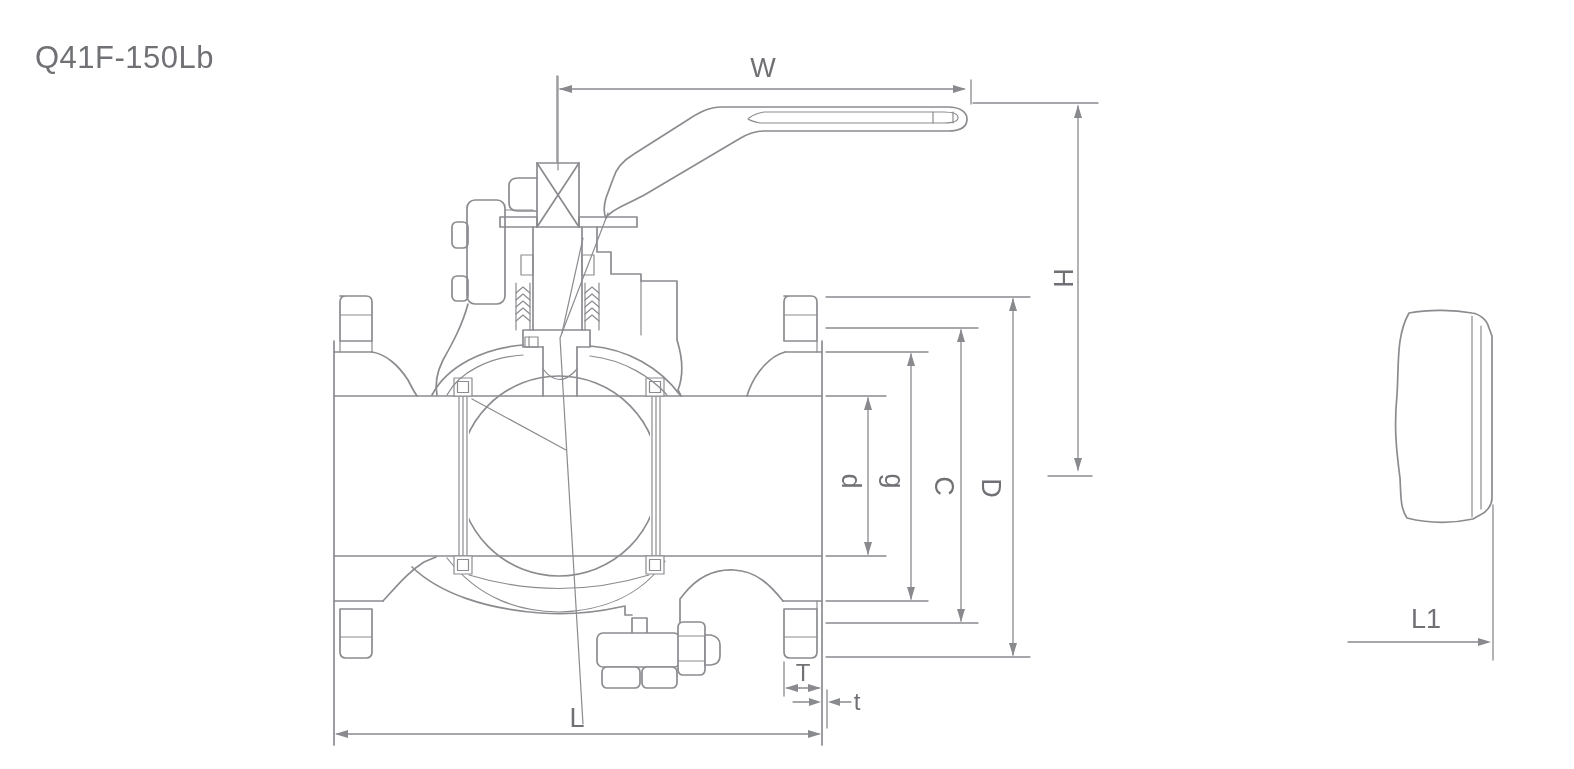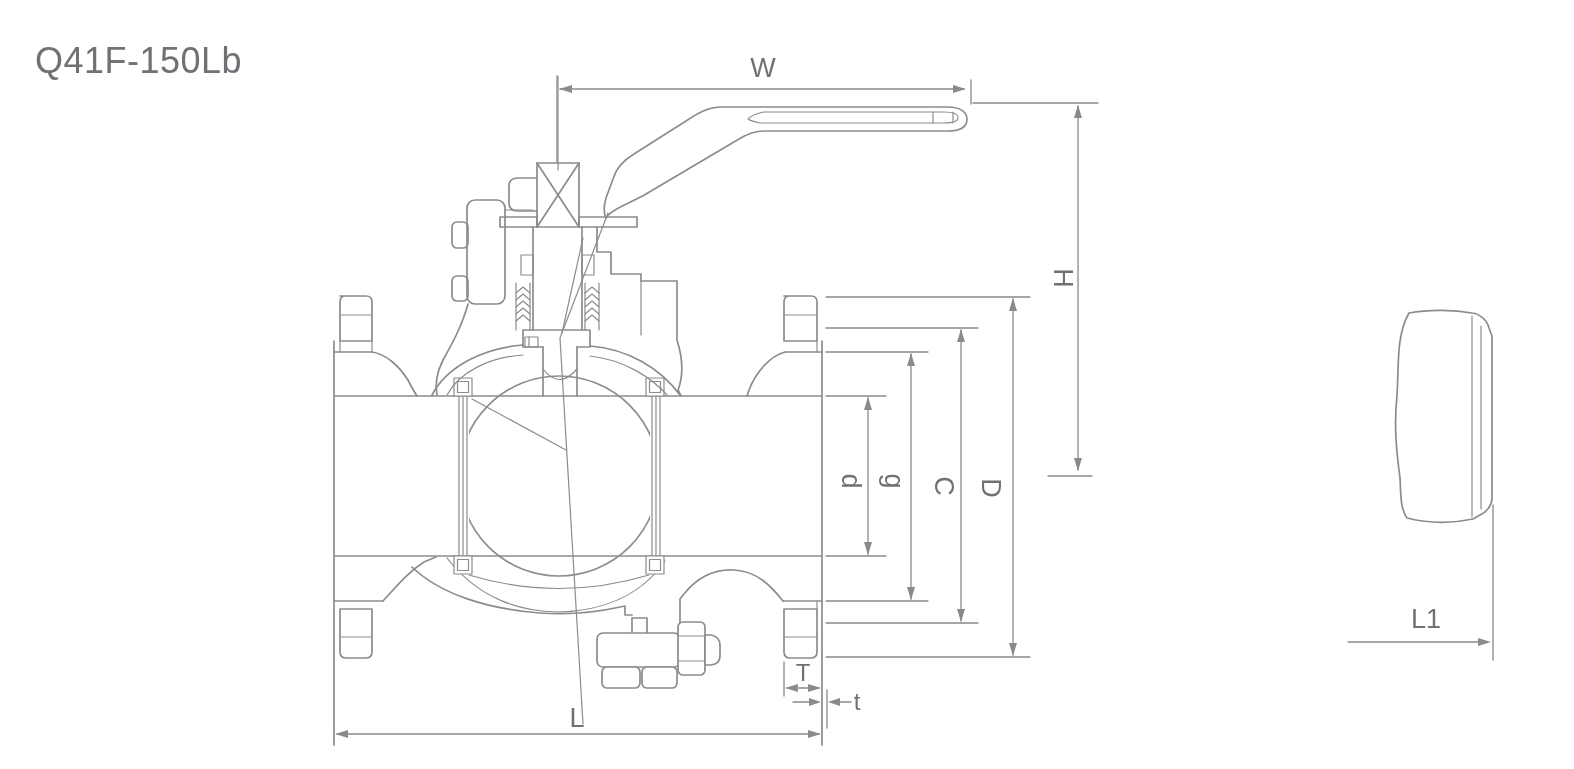--- a/index.html
+++ b/index.html
@@ -1,21 +1,21 @@
 <!DOCTYPE html>
 <html style="--c-bg: #ffffff; --c-line: #8b8c90; --c-dim: #898a8e; --c-text: #707175;"><head>
 <meta charset="utf-8">
 <style>
   :root{
     --c-bg:#ffffff; --c-line:#8b8c90; --c-dim:#898a8e; --c-text:#707175;
   }
   html,body{margin:0;padding:0;background:var(--c-bg);}
   .canvas{position:relative;width:1574px;height:769px;background:var(--c-bg);overflow:hidden;
           font-family:"Liberation Sans",sans-serif;}
-  .title{position:absolute;left:35px;top:40px;font-size:36px;color:var(--c-text);letter-spacing:.5px;}
+  .title{position:absolute;left:35px;top:40px;font-size:31px;color:var(--c-text);letter-spacing:.5px;}
   svg{position:absolute;left:0;top:0;}
   .ln{fill:none;stroke:var(--c-line);stroke-width:1.7;stroke-linejoin:round;stroke-linecap:round;}
   .tn{fill:none;stroke:var(--c-line);stroke-width:1.2;stroke-linejoin:round;stroke-linecap:round;}
   .fw{fill:#ffffff;stroke:var(--c-line);stroke-width:1.7;stroke-linejoin:round;}
   .fwt{fill:#ffffff;stroke:var(--c-line);stroke-width:1.2;stroke-linejoin:round;}
   .msk{fill:#ffffff;stroke:none;}
   .dim{fill:none;stroke:var(--c-dim);stroke-width:1.3;stroke-linecap:round;}
   .ah{fill:var(--c-dim);stroke:none;}
   text{fill:var(--c-text);font-family:"Liberation Sans",sans-serif;}
   .dl{font-size:27px;}

